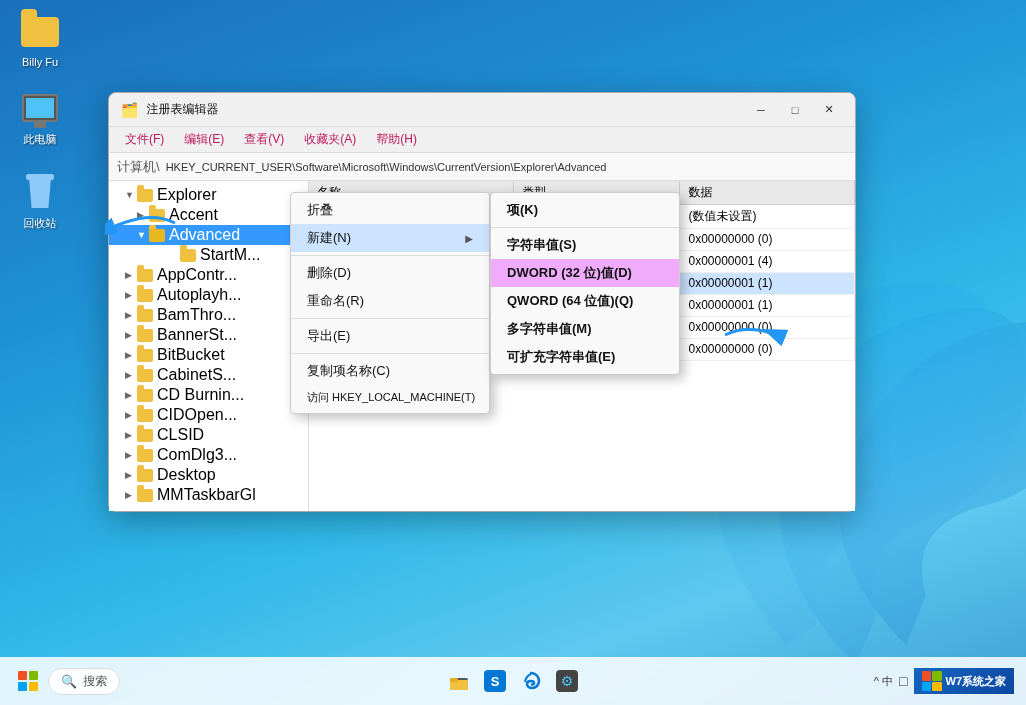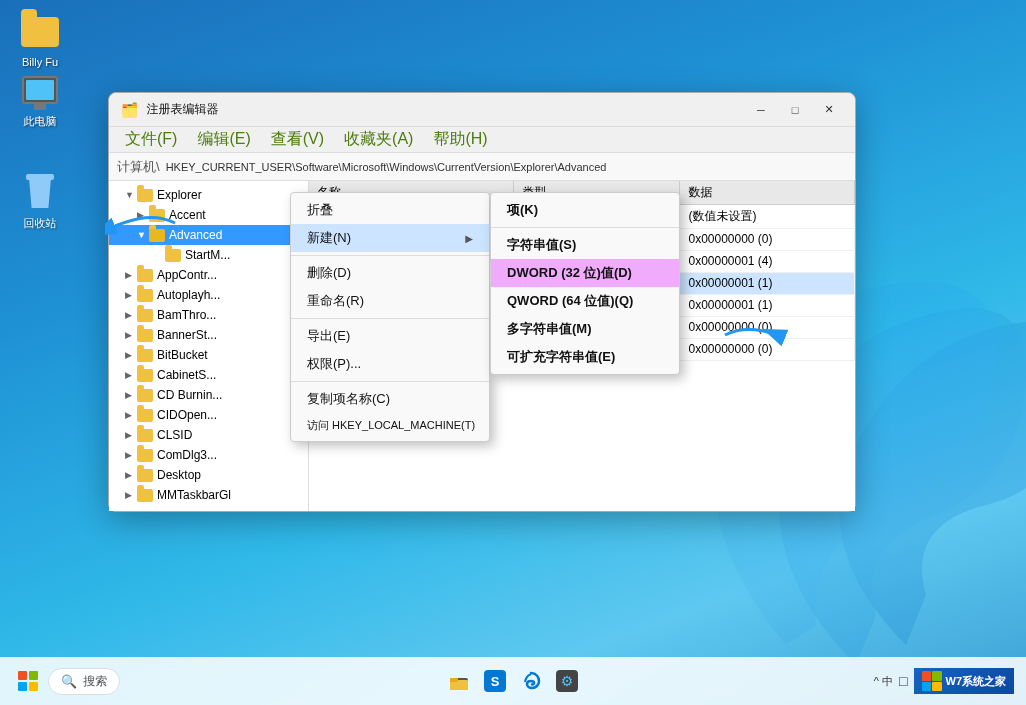--- a/index.html
+++ b/index.html
@@ -255,22 +255,22 @@
       height: 26px;
       display: flex;
       align-items: center;
       padding: 0 8px;
       gap: 4px;
       background: #f0f0f0;
       border-bottom: 1px solid #ddd;
     }
     .menu-item {
       padding: 2px 8px;
-      font-size: 16px;
-      color: #4d7c0f;
+      font-size: 12px;
+      color: #be185d;
       cursor: pointer;
       border-radius: 3px;
     }
 
     .window-addressbar {
       height: 28px;
       display: flex;
       align-items: center;
       padding: 0 8px;
       background: #f8f8f8;
@@ -327,24 +327,24 @@
     .tree-folder::before {
       content: '';
       position: absolute;
       top: -4px;
       left: 0;
       width: 7px;
       height: 4px;
       background: #f0c040;
       border-radius: 2px 2px 0 0;
     }
-    .tree-label { font-size: 12px; }
+    .tree-label { font-size: 16px; }
     .indent-1 { padding-left: 16px; }
     .indent-2 { padding-left: 28px; }
-    .indent-3 { padding-left: 44px; }
+    .indent-3 { padding-left: 16px; margin-left: 43px; }
 
     
     .right-panel {
       flex: 1;
       background: #fff;
       overflow: hidden;
     }
     .reg-table {
       width: 100%;
       border-collapse: collapse;
@@ -455,21 +455,21 @@
   <path d="M280,500 Q180,380 220,270 Q260,160 380,140 Q500,120 490,220 Q480,320 390,360 Q300,400 310,480 Z" fill="#2196F3" opacity="0.3"></path>
 </svg>
 
 <div class="desktop-icon" style="top:12px;left:8px;">
   <div class="icon-img">
     <div class="folder-icon"></div>
   </div>
   <span class="icon-label">Billy Fu</span>
 </div>
 
-<div class="desktop-icon" style="top:70px;left:8px;">
+<div class="desktop-icon" style="top:88px;left:8px;">
   <div class="icon-img">
     <div class="monitor-icon">
       <div class="monitor-screen"></div>
     </div>
   </div>
   <span class="icon-label">此电脑</span>
 </div>
 
 <div class="desktop-icon" style="top:172px;left:8px;">
   <div class="icon-img">
@@ -683,21 +683,20 @@
   <div class="ctx-item">折叠</div>
   <div class="ctx-item" style="background:#cce4ff;">
     <span>新建(N)</span>
     <span class="ctx-arrow">▶</span>
   </div>
   <div class="ctx-separator"></div>
   <div class="ctx-item">删除(D)</div>
   <div class="ctx-item">重命名(R)</div>
   <div class="ctx-separator"></div>
   <div class="ctx-item">导出(E)</div>
-  <div class="ctx-item">权限(P)...</div>
   <div class="ctx-separator"></div>
   <div class="ctx-item">复制项名称(C)</div>
   <div class="ctx-item" style="font-size:11px;">访问 HKEY_LOCAL_MACHINE(T)</div>
 </div>
 
 <div class="sub-context-menu">
   <div class="sub-ctx-item">项(K)</div>
   <div class="ctx-separator"></div>
   <div class="sub-ctx-item">字符串值(S)</div>
   <div class="sub-ctx-item dword-highlight">DWORD (32 位)值(D)</div>

